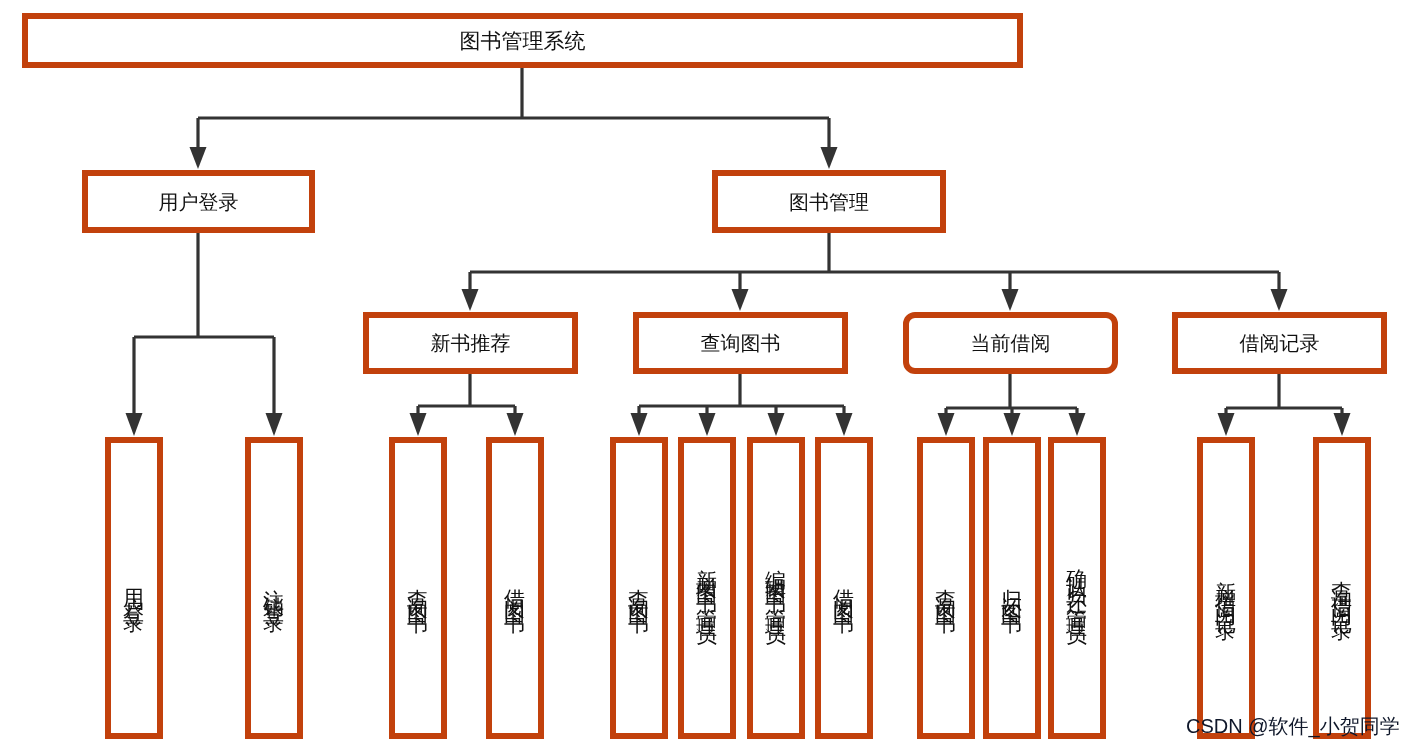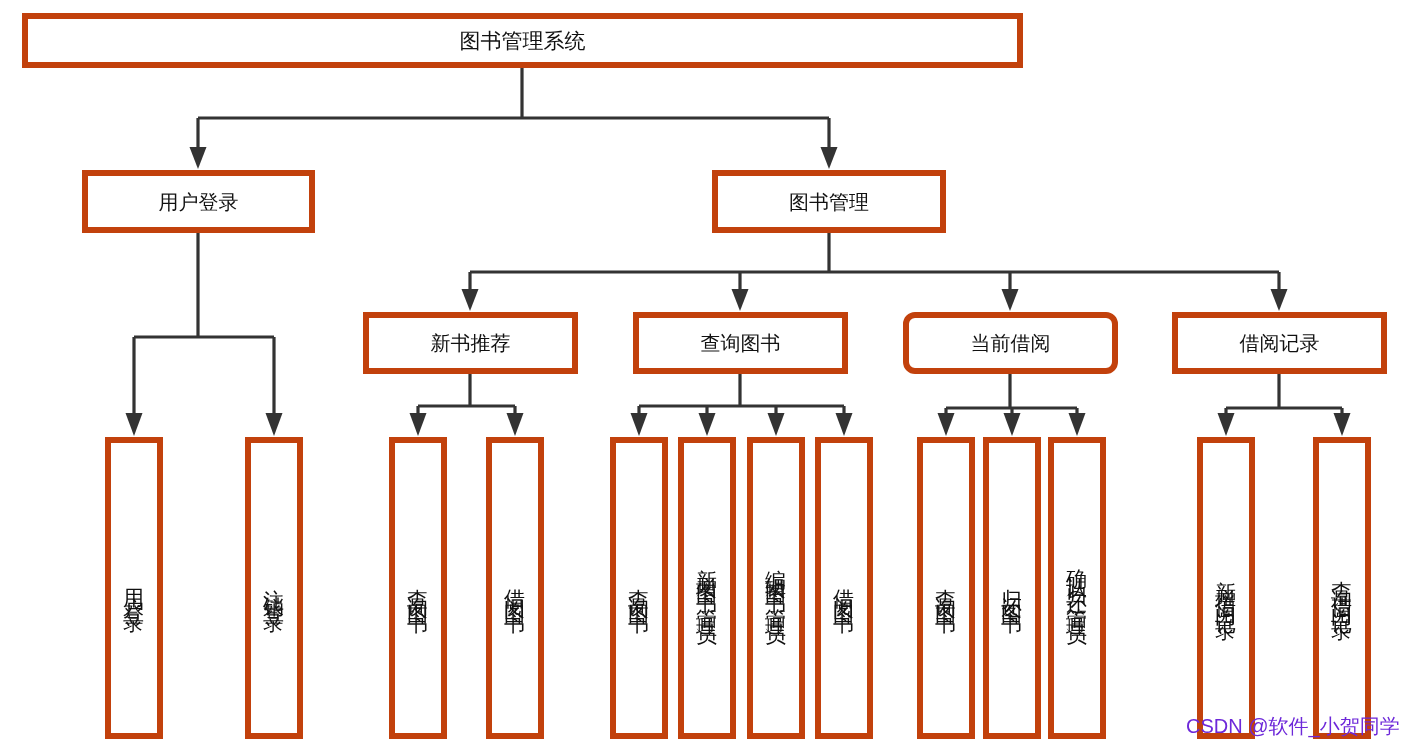--- a/index.html
+++ b/index.html
@@ -62,21 +62,21 @@
   .lf9  { left: 917px; }
   .lf10 { left: 983px; }
   .lf11 { left: 1048px; }
   .lf12 { left: 1197px; }
   .lf13 { left: 1313px; }
   .watermark {
     position: absolute;
     left: 1186px;
     top: 713px;
     font-size: 20px;
-    color: #6d28d9;
+    color: #0f172a;
     white-space: nowrap;
     z-index: 5;
   }
 </style>
 </head>
 <body>
 
 <div class="canvas">
 
   <svg class="connectors" viewBox="0 0 1405 747" xmlns="http://www.w3.org/2000/svg">

